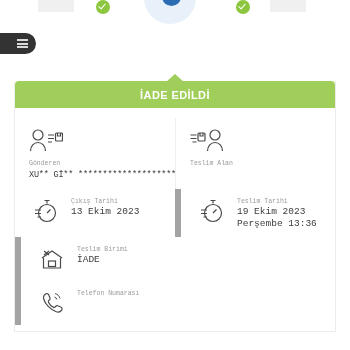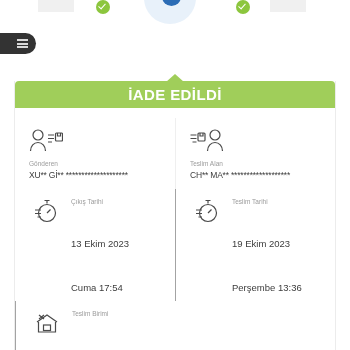--- a/index.html
+++ b/index.html
@@ -135,42 +135,43 @@
     top: -7px;
     left: 50%;
     margin-left: -9px;
     width: 0; height: 0;
     border-left: 9px solid transparent;
     border-right: 9px solid transparent;
     border-bottom: 8px solid #a0ce5a;
   }
   .card-title {
     color: #ffffff;
-    font-size: 15px;
+    font-size: 11px;
     font-weight: bold;
     letter-spacing: 0.4px;
   }
 
   .card-body {
     padding: 10px 0 6px 0;
   }
 
   .grid-row {
     display: flex;
   }
   .cell {
     width: 50%;
     box-sizing: border-box;
     padding: 7px 8px 7px 14px;
     display: flex;
     align-items: flex-start;
     min-height: 44px;
+    font-family: Liberation Mono, monospace;
   }
   .cell.right {
-    border-left: 1px solid #a3a3a3;
+    border-left: 6px solid #a3a3a3;
     padding-left: 14px;
   }
 
   .cell-icon {
     width: 34px;
     min-width: 34px;
     height: 30px;
     display: flex;
     align-items: center;
     justify-content: center;
@@ -187,21 +188,20 @@
     font-size: 6.5px;
     color: #9b9b9b;
     line-height: 9px;
     white-space: nowrap;
   }
   .cell-value {
     font-size: 9.5px;
     color: #3c3c3c;
     line-height: 12px;
     white-space: nowrap;
-    margin-top: 32px;
   }
 
   .party-cell {
     display: block;
     padding: 6px 8px 8px 14px;
   }
   .party-cell.right { border-left: 1px solid #efefef; }
   .party-icon {
     height: 32px;
     color: #4a4a4a;
@@ -285,40 +285,38 @@
         <div class="party-icon flip">
           <svg width="34" height="26" viewBox="0 0 34 26" fill="none" stroke="#4a4a4a" stroke-width="1.2">
             <circle cx="25" cy="8" r="5"></circle>
             <path d="M17.5 24c0-5 3.4-8.5 7.5-8.5s7.5 3.5 7.5 8.5"></path>
             <path d="M0.5 8h6M0.5 11.5h6M2.5 15h4" stroke-width="1.2"></path>
             <rect x="8" y="6" width="7" height="8" rx="1"></rect>
             <path d="M10 6v3h3V6"></path>
           </svg>
         </div>
         <div class="party-label">Teslim Alan</div>
-        <div class="party-value">CH** MA** *******************</div>
       </div>
 
     </div>
 
     <div class="grid-row">
 
       <div class="cell">
         <div class="cell-icon">
           <svg width="26" height="26" viewBox="0 0 26 26" fill="none" stroke="#4a4a4a" stroke-width="1.2">
             <circle cx="14" cy="15" r="8.5"></circle>
             <path d="M11.5 2.5h5M14 2.5v3"></path>
             <path d="M14 15l3.5-3.5"></path>
             <path d="M2 12h6M2 15.5h6M4.5 19h3.5"></path>
           </svg>
         </div>
         <div class="cell-text">
           <div class="cell-label">Çıkış Tarihi</div>
           <div class="cell-value">13 Ekim 2023</div>
-          <div class="cell-value">Cuma 17:54</div>
         </div>
       </div>
 
       <div class="cell right">
         <div class="cell-icon">
           <svg width="26" height="26" viewBox="0 0 26 26" fill="none" stroke="#4a4a4a" stroke-width="1.2">
             <circle cx="14" cy="15" r="8.5"></circle>
             <path d="M11.5 2.5h5M14 2.5v3"></path>
             <path d="M14 15l3.5-3.5"></path>
             <path d="M2 12h6M2 15.5h6M4.5 19h3.5"></path>

